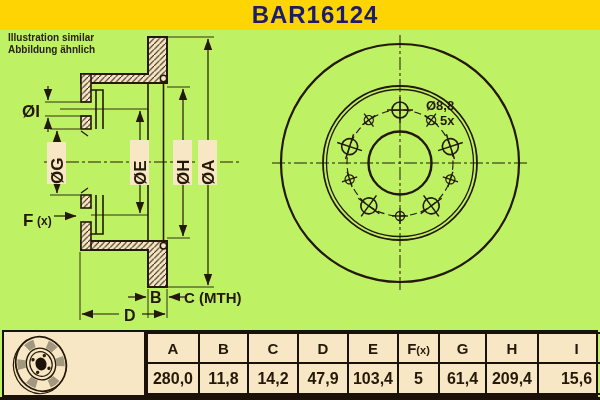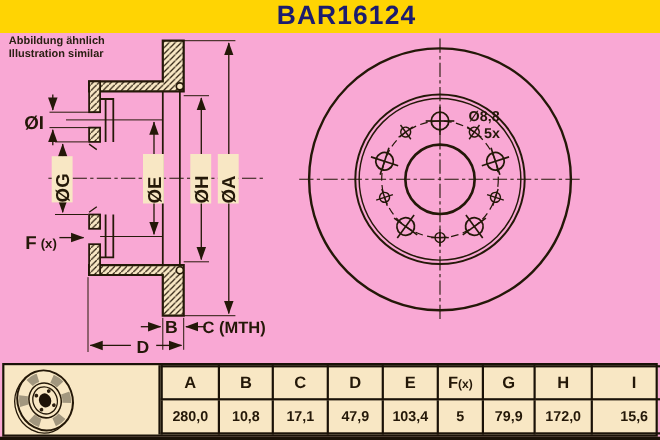--- a/index.html
+++ b/index.html
@@ -1,46 +1,46 @@
 <!DOCTYPE html>
 <html><head>
 <meta charset="utf-8">
 <style>
   html,body{margin:0;padding:0;}
-  .page{position:relative;width:600px;height:400px;background:#f9a8d4;overflow:hidden;
+  .page{position:relative;width:600px;height:400px;background:#bef264;overflow:hidden;
         font-family:"Liberation Sans",sans-serif;color:#241808;}
   .topbar{position:absolute;left:0;top:0;width:600px;height:30px;background:#ffd403;
           display:flex;align-items:center;justify-content:center;}
   .title{font-size:24px;font-weight:bold;color:#1c1c6e;letter-spacing:1px;padding-left:30px;}
   .note{position:absolute;left:8px;top:32px;font-size:10px;font-weight:bold;line-height:12px;color:#2b2014;}
   svg text{font-family:"Liberation Sans",sans-serif;font-weight:bold;fill:#241808;}
   .drawing{position:absolute;left:0;top:0;}
   .bottom-strip{position:absolute;left:2px;top:330px;width:596px;height:67px;
         box-sizing:border-box;border:2px solid #1a1208;display:flex;background:#f8e7c4;}
   .disc-cell{width:142px;box-sizing:border-box;border-right:2px solid #1a1208;flex:none;}
   table.spec{border-collapse:collapse;table-layout:fixed;flex:none;width:450px;height:63px;}
   table.spec td{border:2px solid #1a1208;text-align:center;vertical-align:middle;
         padding:0;font-weight:bold;overflow:hidden;}
   tr.hdr td{font-size:15px;height:28px;}
-  tr.val td{font-size:13px;margin-top:44px;}
+  tr.val td{font-size:16px;margin-top:44px;}
   .fx-sub{font-size:11px;}
   .bottom-edge{position:absolute;left:0;top:397px;width:600px;height:3px;background:#1a1208;}
 </style>
 </head>
 <body>
 
 <div class="page">
 
   <div class="topbar">
     <span class="title">BAR16124</span>
   </div>
 
   <div class="note">
+    <div>Illustration similar</div>
     <div>Abbildung ähnlich</div>
-    <div>Illustration similar</div>
   </div>
 
   <svg class="drawing" width="600" height="330" viewBox="0 0 600 330">
     <defs>
       <pattern id="hatch" width="5.5" height="5.5" patternUnits="userSpaceOnUse">
         <rect width="5.5" height="5.5" fill="#f8e7c4"></rect>
         <path d="M-1.5,7 L7,-1.5" stroke="#2a1d0e" stroke-width="1.1"></path>
       </pattern>
       <marker id="arr" viewBox="0 0 10 10" refX="9.5" refY="5" markerWidth="10" markerHeight="10" orient="auto-start-reverse">
         <path d="M0,1.4 L10,5 L0,8.6 z" fill="#241808"></path>
@@ -227,27 +227,27 @@
         <td style="width:48px">C</td>
         <td style="width:48px">D</td>
         <td style="width:48px">E</td>
         <td style="width:39px"><span>F</span><span class="fx-sub">(x)</span></td>
         <td style="width:45px">G</td>
         <td style="width:50px">H</td>
         <td style="width:75px">I</td>
       </tr>
       <tr class="val">
         <td>280,0</td>
-        <td>10,8</td>
-        <td>17,1</td>
+        <td>11,8</td>
+        <td>14,2</td>
         <td>47,9</td>
         <td>103,4</td>
         <td>5</td>
-        <td>79,9</td>
-        <td>172,0</td>
+        <td>61,4</td>
+        <td>209,4</td>
         <td>15,6</td>
       </tr>
     </tbody>
       </table>
   </div>
 
   <div class="bottom-edge"></div>
 </div>
 
 </body></html>

